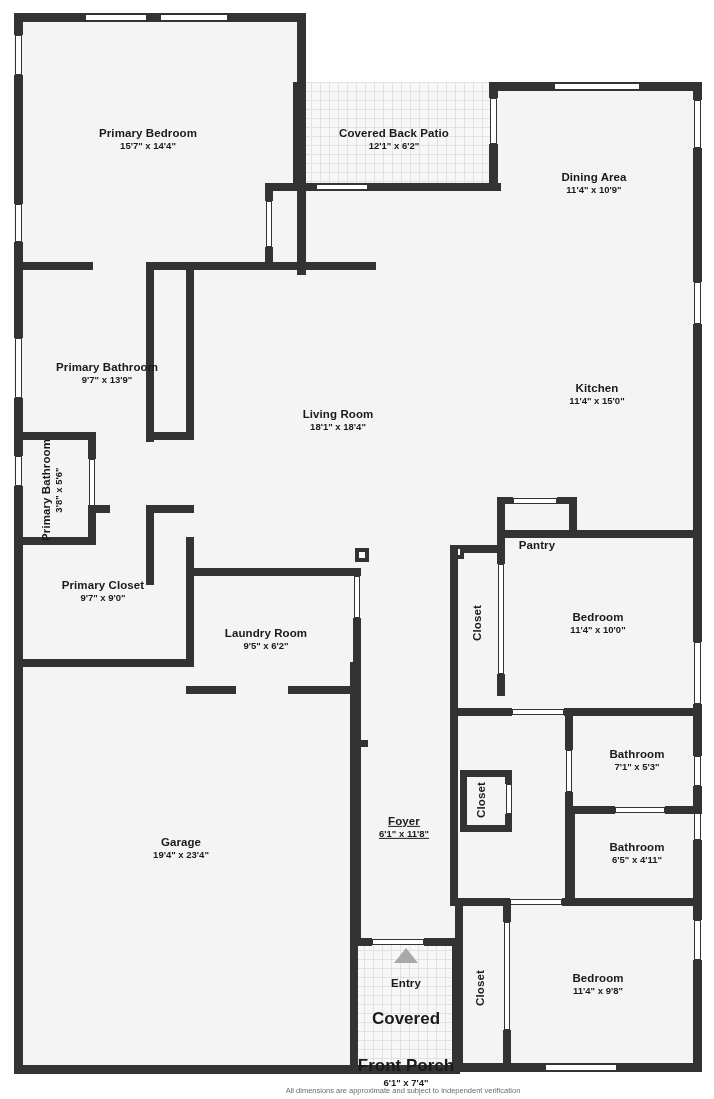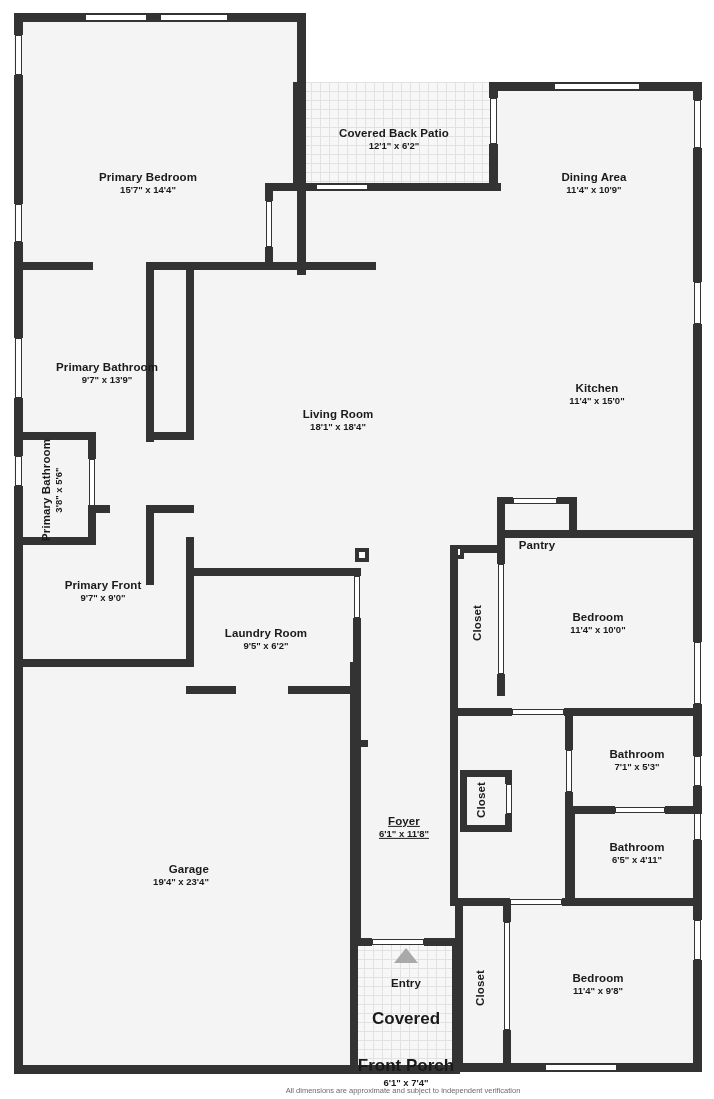--- a/index.html
+++ b/index.html
@@ -213,21 +213,21 @@
   <div class="w" style="left:14px;top:659px;width:180px;height:8px;"></div>
   <div class="w" style="left:186px;top:686px;width:50px;height:8px;"></div>
   <div class="w" style="left:350px;top:692px;width:8px;height:250px;"></div>
   <div class="w" style="left:350px;top:740px;width:18px;height:7px;"></div>
 
   <div class="w" style="left:350px;top:938px;width:22px;height:8px;"></div>
   <div class="win win-h" style="left:372px;top:939px;width:52px;height:6px;"></div>
   <div class="w" style="left:424px;top:938px;width:36px;height:8px;"></div>
   <div class="w" style="left:452px;top:938px;width:8px;height:134px;"></div>
 
-  <div class="lbl ctr" style="left:148px;top:139px;margin-top:44px;">
+  <div class="lbl ctr" style="left:148px;top:139px;">
     <div class="nm">Primary Bedroom</div>
     <div class="dim">15'7" x 14'4"</div>
   </div>
 
   <div class="lbl ctr" style="left:394px;top:139px;">
     <div class="nm">Covered Back Patio</div>
     <div class="dim">12'1" x 6'2"</div>
   </div>
 
   <div class="lbl ctr" style="left:594px;top:183px;">
@@ -253,21 +253,21 @@
   <div class="lbl rot" style="left:52px;top:490px;">
     <div class="nm">Primary Bathroom</div>
     <div class="dim">3'8" x 5'6"</div>
   </div>
 
   <div class="lbl ctr" style="left:537px;top:517px;margin-top:28px;">
     <div class="nm">Pantry</div>
   </div>
 
   <div class="lbl ctr" style="left:103px;top:591px;">
-    <div class="nm">Primary Front</div>
+    <div class="nm">Primary Closet</div>
     <div class="dim">9'7" x 9'0"</div>
   </div>
 
   <div class="lbl ctr" style="left:598px;top:623px;">
     <div class="nm">Bedroom</div>
     <div class="dim">11'4" x 10'0"</div>
   </div>
 
   <div class="lbl rot" style="left:477px;top:623px;">
     <div class="nm">Closet</div>
@@ -290,21 +290,21 @@
   <div class="lbl ctr" style="left:637px;top:853px;">
     <div class="nm">Bathroom</div>
     <div class="dim">6'5" x 4'11"</div>
   </div>
 
   <div class="lbl ctr" style="left:404px;top:827px;text-decoration:underline;">
     <div class="nm">Foyer</div>
     <div class="dim">6'1" x 11'8"</div>
   </div>
 
-  <div class="lbl ctr" style="left:181px;top:875px;text-align:right;">
+  <div class="lbl ctr" style="left:181px;top:848px;">
     <div class="nm">Garage</div>
     <div class="dim">19'4" x 23'4"</div>
   </div>
 
   <div class="lbl ctr" style="left:598px;top:984px;">
     <div class="nm">Bedroom</div>
     <div class="dim">11'4" x 9'8"</div>
   </div>
 
   <div class="lbl rot" style="left:480px;top:988px;">

